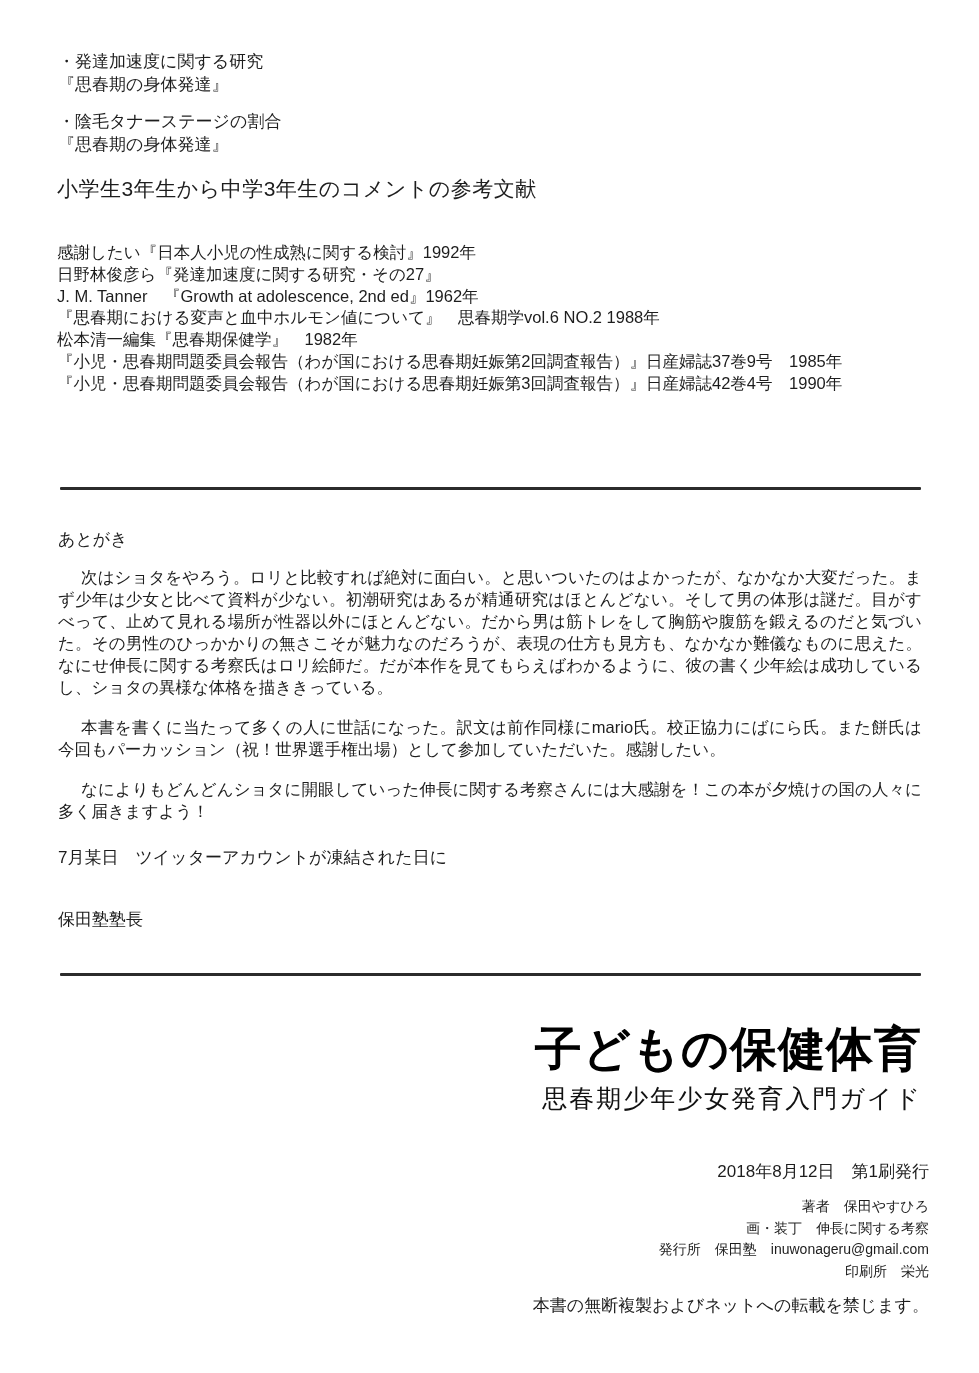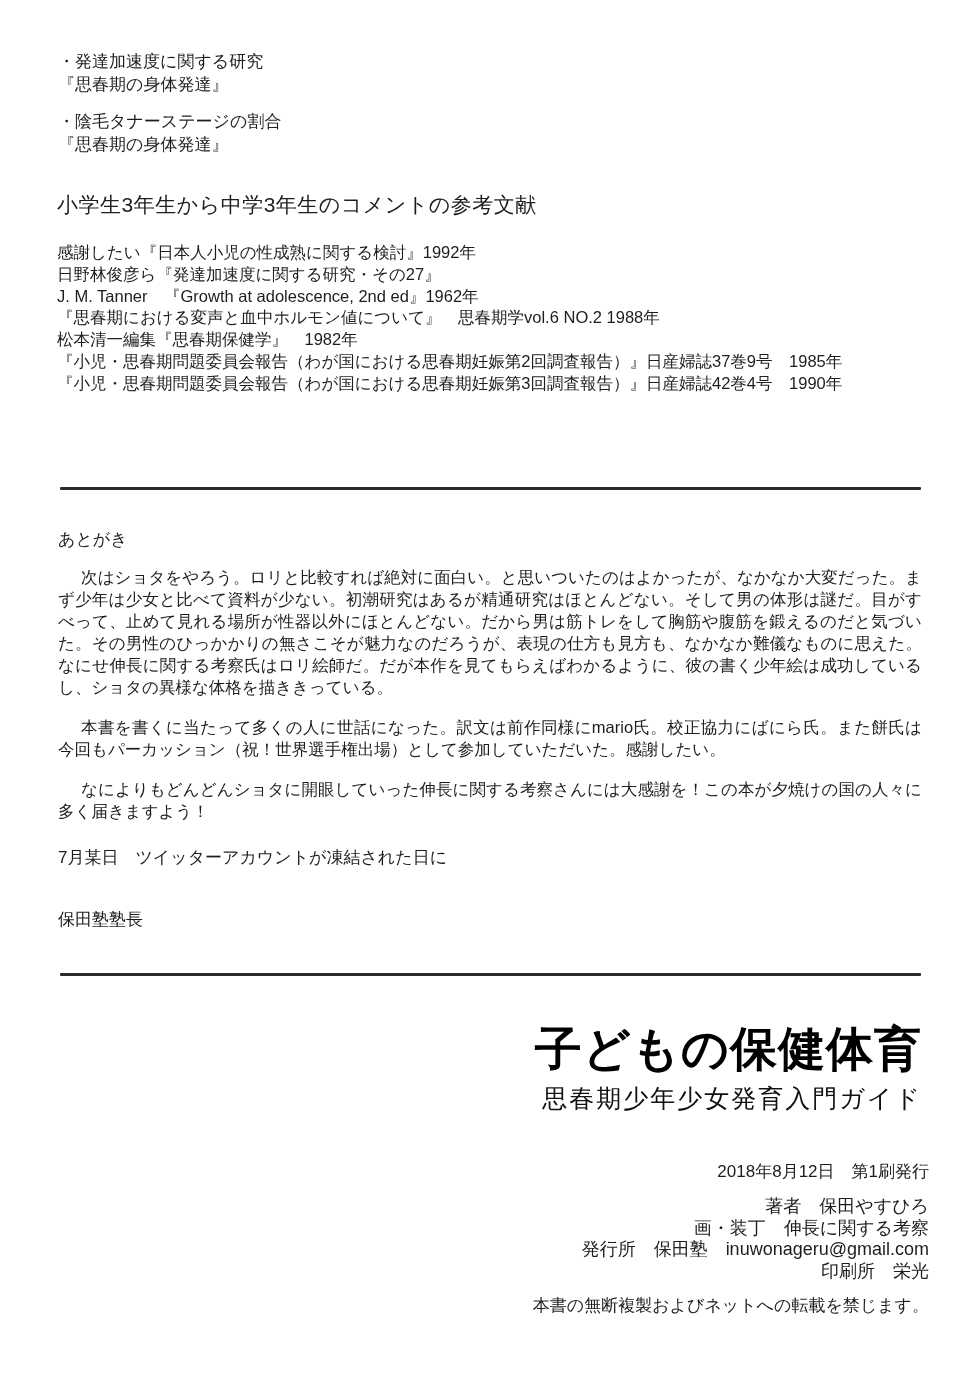--- a/index.html
+++ b/index.html
@@ -22,21 +22,21 @@
   .notes {
     top: 50px;
     left: 58px;
     font-size: 17px;
     line-height: 23px;
   }
   .note { margin-bottom: 14px; }
 
   
   .ref-heading {
-    top: 192px;
+    top: 176px;
     left: 57px;
     font-size: 21px;
     line-height: 26px;
     letter-spacing: 0.5px;
   }
   .ref-list {
     top: 242px;
     left: 57px;
     width: 870px;
     font-size: 16.5px;
@@ -105,21 +105,21 @@
     color: #111111;
   }
   .edition-line {
     top: 1160px;
     right: 50px;
     font-size: 17px;
   }
   .credits {
     top: 1196px;
     right: 50px;
-    font-size: 18px;
+    font-size: 14px;
     line-height: 21.5px;
     text-align: right;
   }
   .rights-line {
     top: 1294px;
     right: 50px;
     font-size: 17px;
   }
 </style>
 </head>

